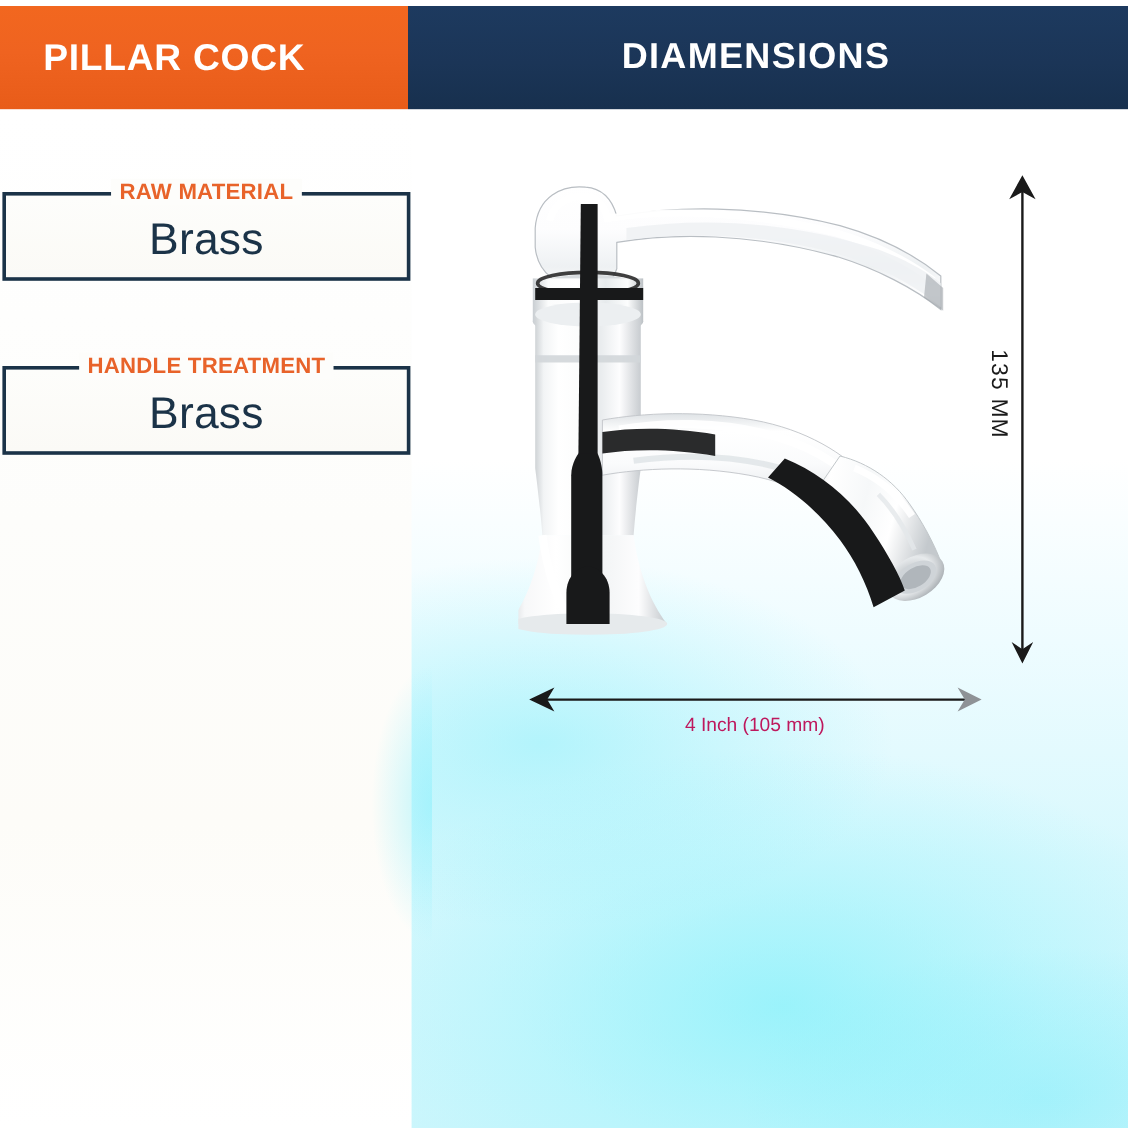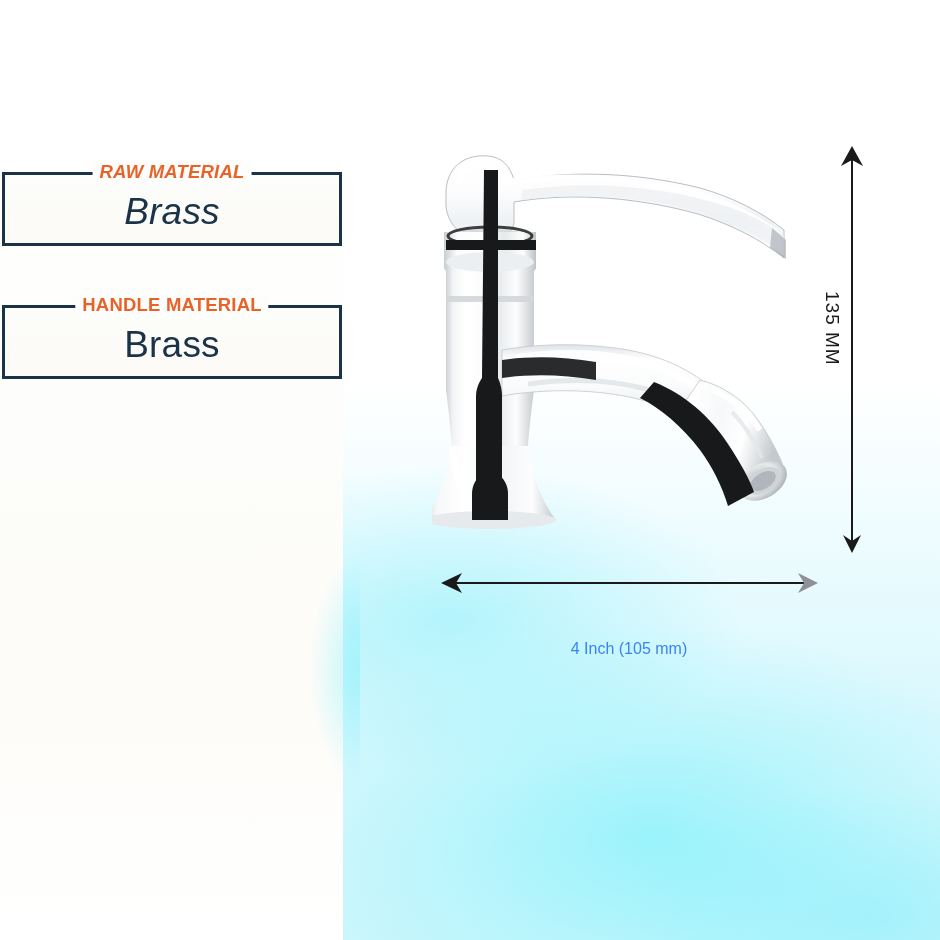--- a/index.html
+++ b/index.html
@@ -59,63 +59,70 @@
     position:absolute;top:-11px;left:50%;transform:translateX(-50%);
     background:#fdfdfb;padding:0 7px;
     color:#e8632a;font-size:18.5px;font-weight:bold;letter-spacing:.2px;white-space:nowrap;
     font-family:"Liberation Sans","DejaVu Sans",sans-serif;
   }
   .spec-value{
     position:absolute;left:0;right:0;top:50%;transform:translateY(-44%);
     text-align:center;color:#1b3348;font-size:37px;letter-spacing:.2px;
     font-family:"Liberation Sans","DejaVu Sans",sans-serif;
   }
-  #spec0{top:172px;height:74px;font-style:italic;}
+  #spec0{top:160px;height:74px;}
   #spec1{top:305px;height:74px;}
   #spec2{top:459px;height:80px;}
   .corner-mask{position:absolute;left:0;top:600px;width:344px;height:340px;overflow:hidden;}
 
   
   .dim-v{position:absolute;left:838px;top:142px;width:28px;height:415px;}
   .dim-h{position:absolute;left:438px;top:570px;width:382px;height:28px;}
   .dim-v-label{
     position:absolute;left:812px;top:300px;width:40px;
     color:#1a1a1a;font-size:19px;letter-spacing:1px;
     transform:rotate(90deg);transform-origin:center center;white-space:nowrap;
     font-family:"Liberation Sans","DejaVu Sans",sans-serif;
   }
   .dim-h-label{
     position:absolute;left:438px;top:596px;width:382px;text-align:center;
-    color:#3b82f6;font-size:16px;
-    font-family:"Liberation Sans","DejaVu Sans",sans-serif;
-    margin-top:44px;
+    color:#be185d;font-size:16px;
+    font-family:"Liberation Sans","DejaVu Sans",sans-serif;
   }
 
   
   .faucet{position:absolute;left:432px;top:128px;width:390px;height:445px;}
 </style>
 </head>
 <body>
 
 <div class="canvas">
 
   <div class="bg-left"></div>
   <div class="bg-right"></div>
   <div class="bg-left-cyan"></div>
 
+  <div class="header">
+    <div class="hdr-orange">
+      <span class="hdr-title">PILLAR COCK</span>
+    </div>
+    <div class="hdr-navy">
+      <span class="hdr-title dim">DIAMENSIONS</span>
+    </div>
+  </div>
 
   <div class="spec" id="spec0">
     <div class="spec-frame"></div>
     <div class="spec-label">RAW MATERIAL</div>
     <div class="spec-value">Brass</div>
   </div>
 
   <div class="spec" id="spec1">
     <div class="spec-frame"></div>
-    <div class="spec-label">HANDLE MATERIAL</div>
+    <div class="spec-label">HANDLE TREATMENT</div>
     <div class="spec-value">Brass</div>
   </div>
 
 
   <div class="corner-mask">
     
     
   </div>
 
   <svg class="faucet" viewBox="0 0 390 445">

